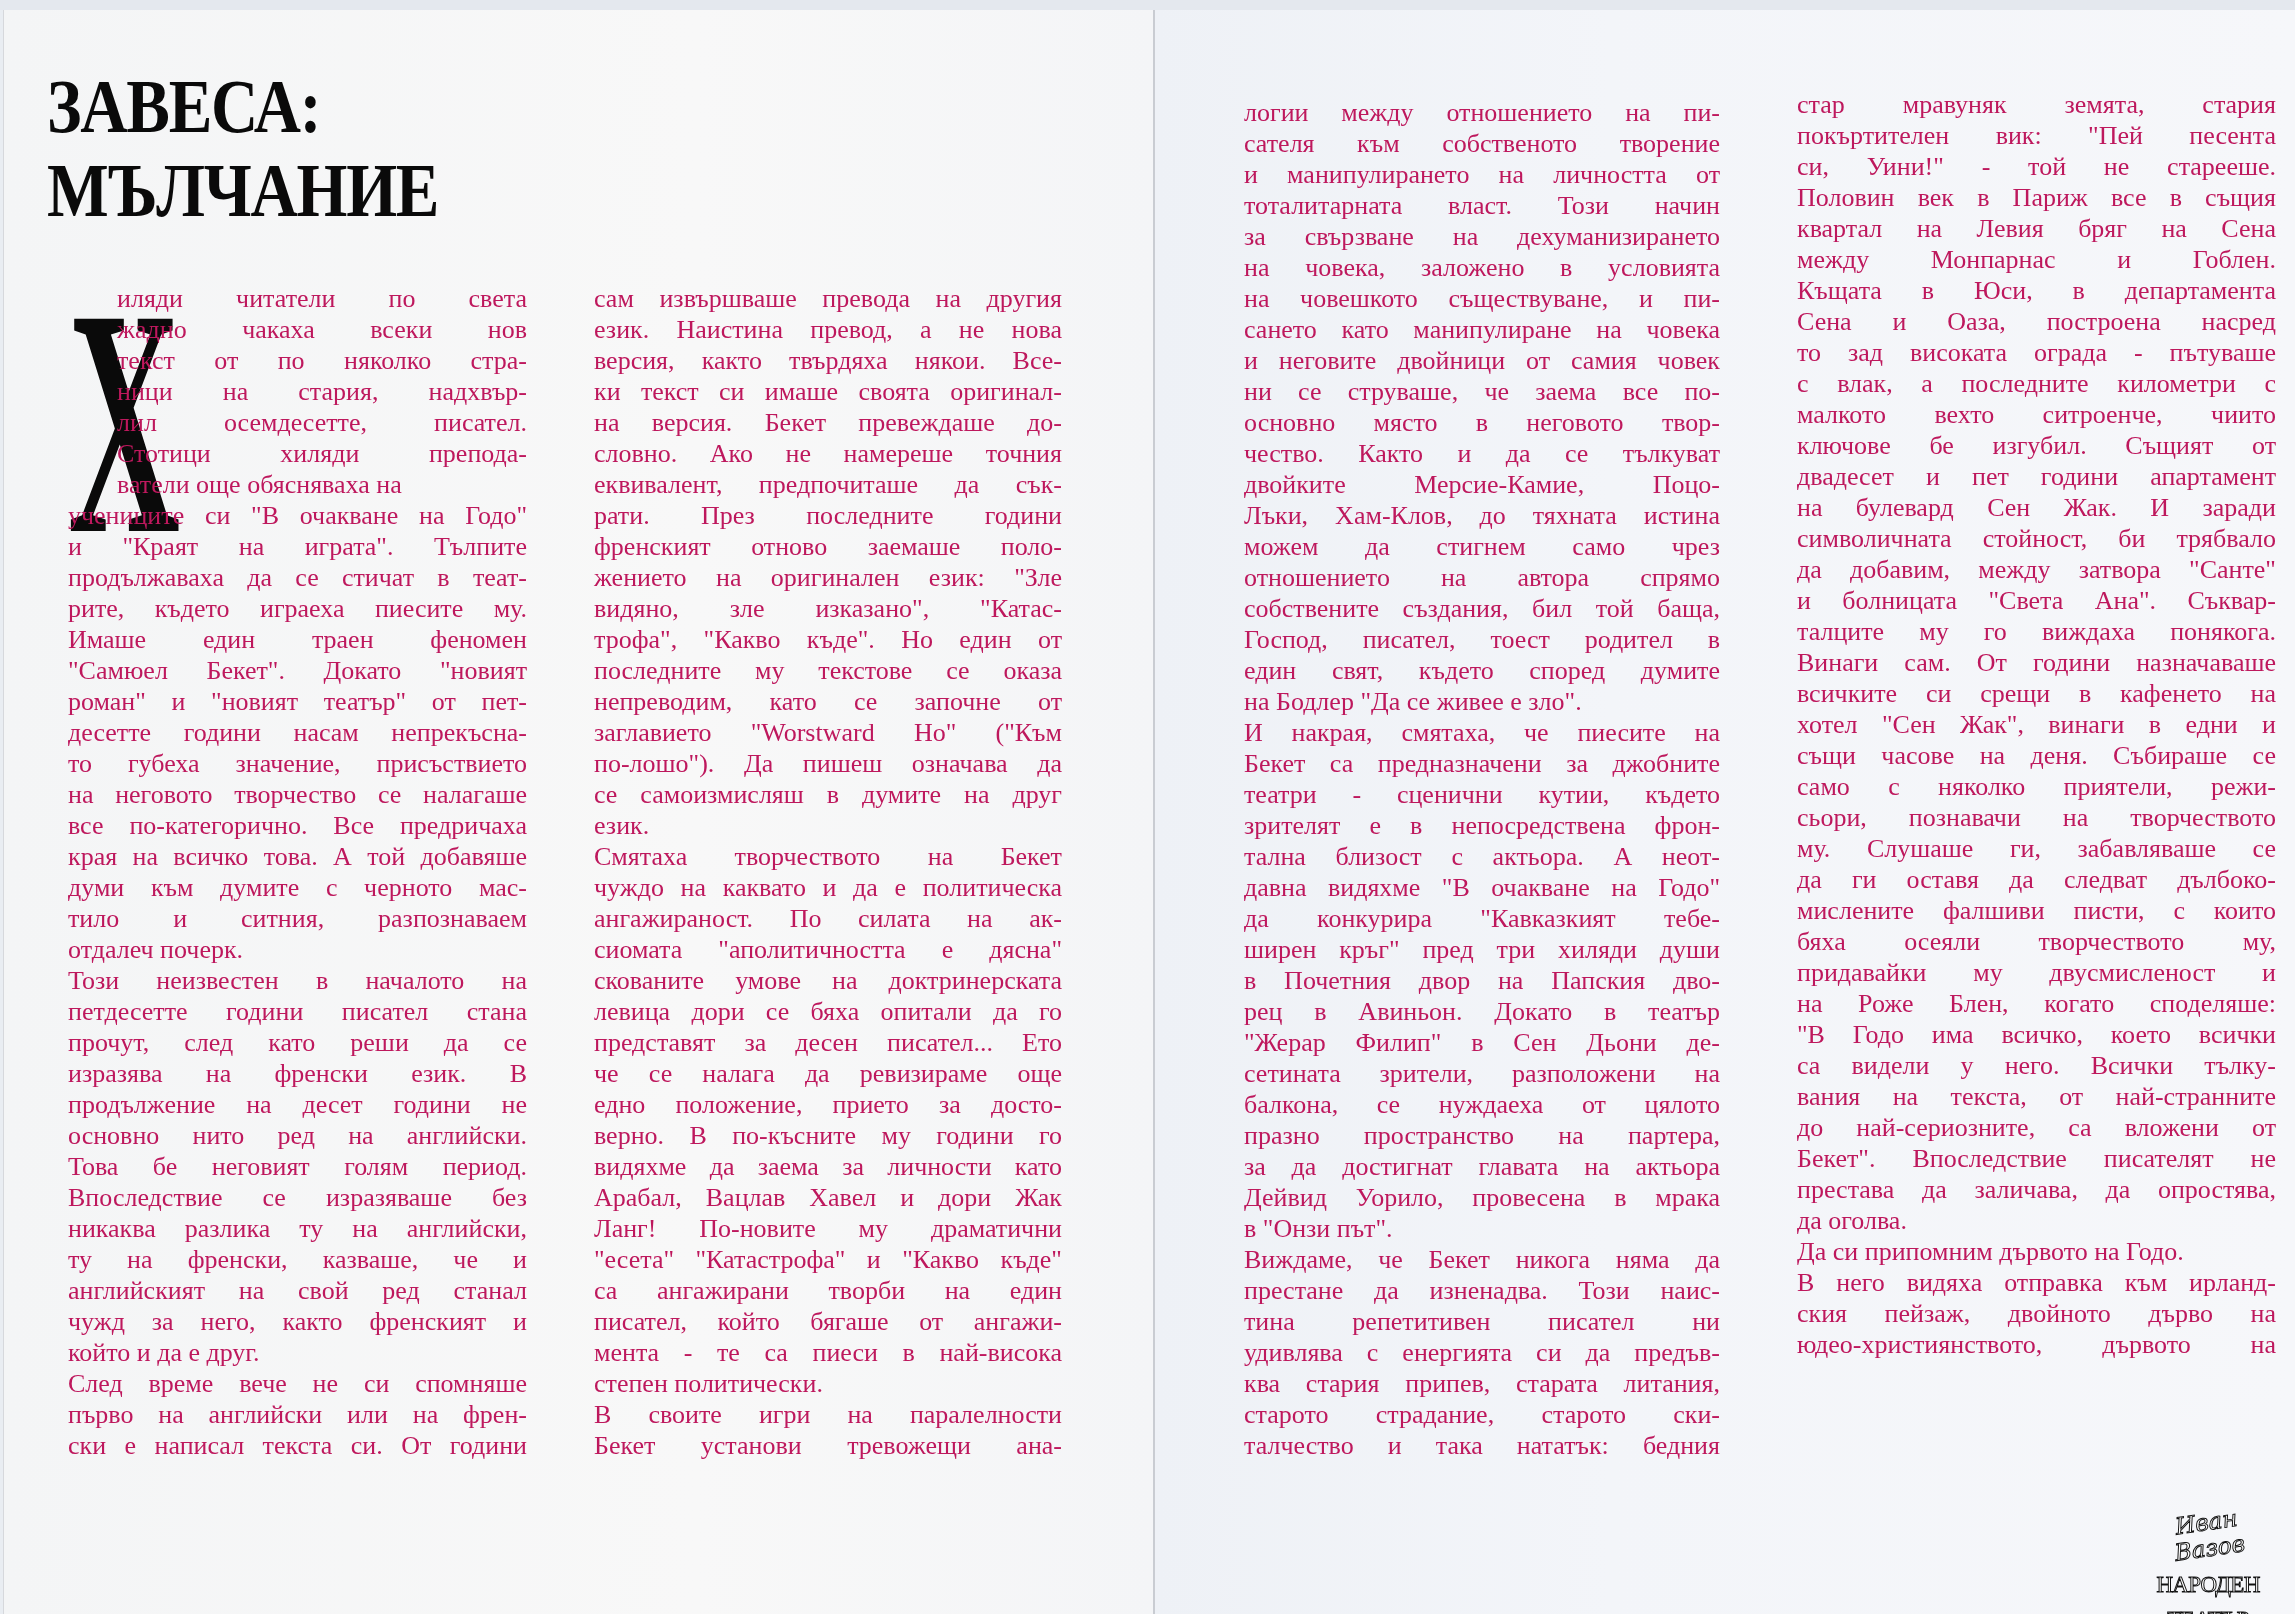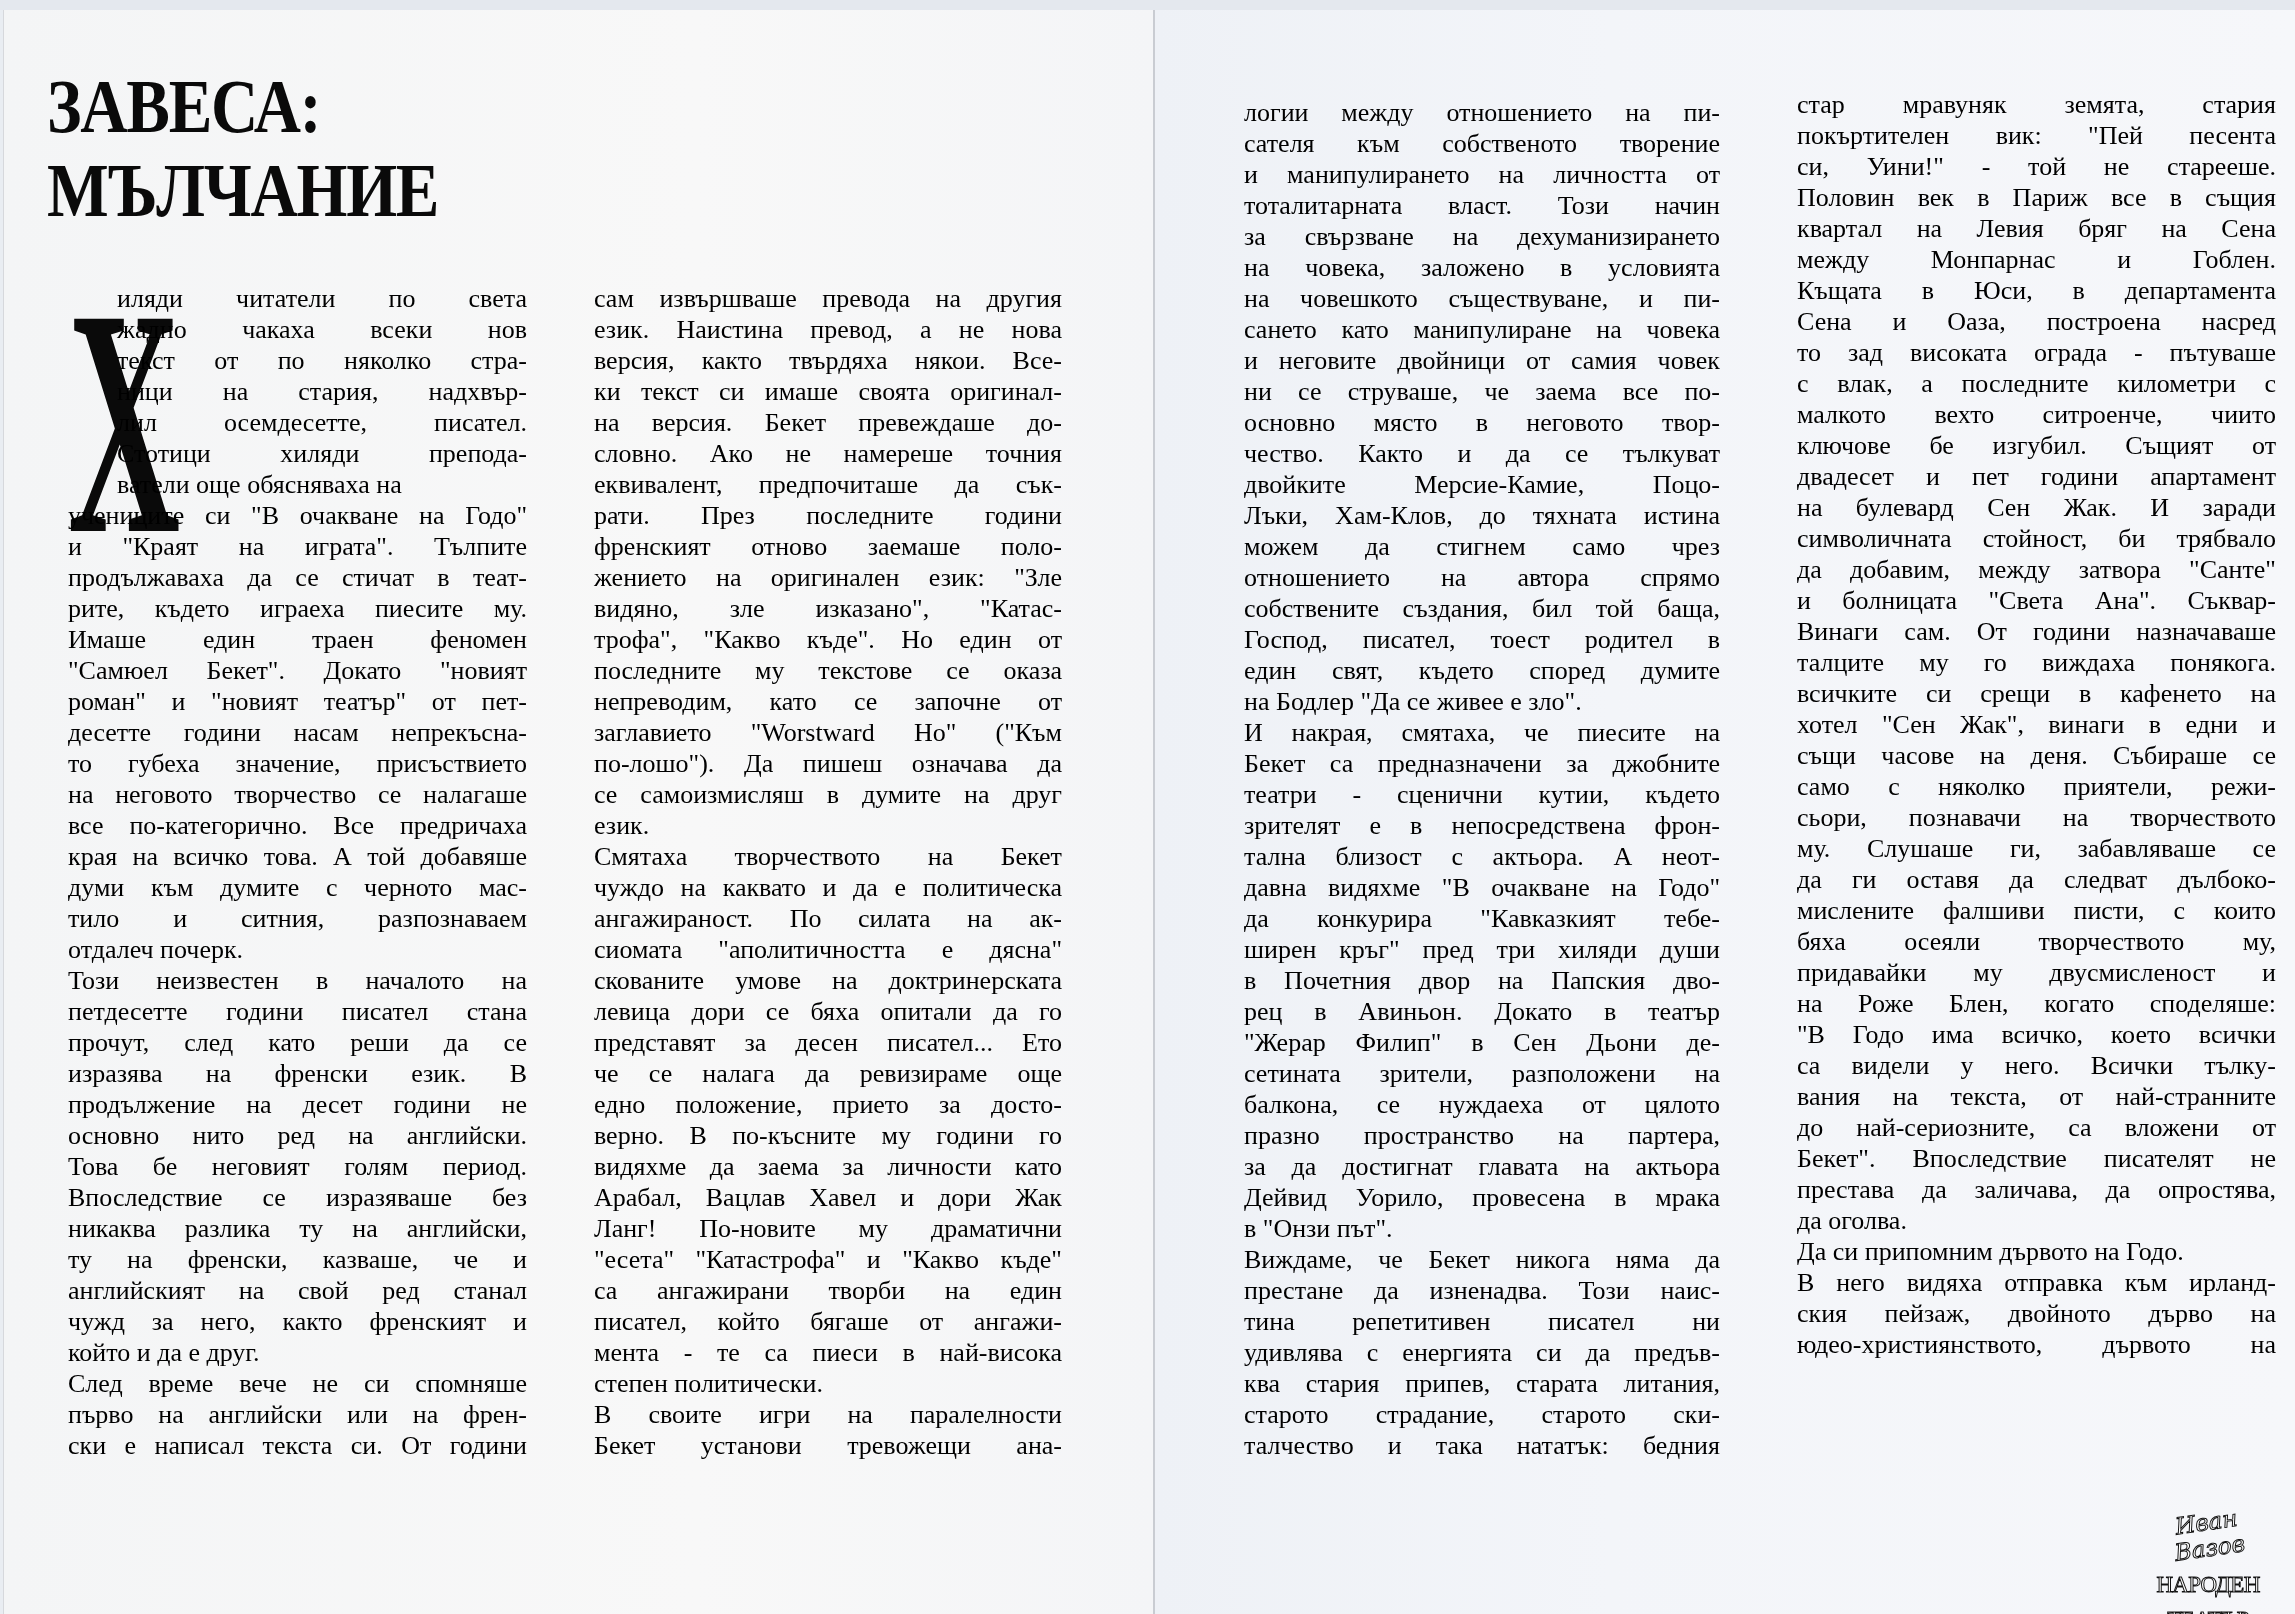--- a/index.html
+++ b/index.html
@@ -4,21 +4,21 @@
   <style>
     * { box-sizing: border-box; margin: 0; padding: 0; }
     html, body { width: 2295px; height: 1614px; overflow: hidden; background: #e9edf2; }
     body { position: relative; font-family: "Liberation Serif", "DejaVu Serif", serif; color: #111; }
     .scan-edge { position: absolute; left: 0; top: 0; width: 2295px; height: 9.5px; background: #e4e8ee; }
     .page { position: absolute; top: 9.5px; height: 1605px; background: #f7f8fa; }
     .page-left { left: 2.7px; width: 1152px; background: linear-gradient(90deg, #f4f5f6 0%, #f8f8f8 60%, #f4f5f7 100%); border-left: 1.4px solid #d6d8dc; }
     .page-right { left: 1154px; width: 1141px; background: linear-gradient(90deg, #eef1f6 0%, #f3f5f9 40%, #f6f7fa 100%); }
     .gutter { position: absolute; left: 1153px; top: 9.5px; width: 2px; height: 1605px; background: #c9ccd2; }
     .title { position: absolute; left: 47px; top: 64px; font-family: "Liberation Serif", serif; font-weight: bold; font-size: 76px; line-height: 84px; letter-spacing: -1.4px; transform: scaleX(0.86); transform-origin: left top; color: #0a0a0a; }
-    .col { position: absolute; font-size: 26px; line-height: 31px; color: #000000; }
+    .col { position: absolute; font-size: 26px; line-height: 31px; color: #be185d; }
     .col .ln { display: block; white-space: nowrap; text-align: justify; text-align-last: justify; height: 31px; overflow: visible; }
     .col .ln.last { text-align-last: left; }
     .col1 { left: 68px; top: 283px; width: 459px; }
     .col2 { left: 594px; top: 283px; width: 468px; }
     .col3 { left: 1244px; top: 97px; width: 476px; }
     .col4 { left: 1761px; top: 89px; width: 479px; margin-left: 36px; }
     .col .ln-indent { margin-left: 49px; }
     .dropcap { position: absolute; left: 68px; top: 287px; width: 74px; height: 270px; font-family: "Liberation Serif", serif; font-weight: bold; font-size: 324px; line-height: 270px; transform: scaleX(0.48); transform-origin: left top; color: #0a0a0a; }
     .logo { position: absolute; left: 2149px; top: 1509px; width: 118px; height: 101px; text-align: center; }
     .logo .script { display: block; font-family: "DejaVu Serif", serif; font-style: italic; font-size: 23px; color: #fff; -webkit-text-stroke: 1px #111; transform: rotate(-8deg); }
@@ -176,22 +176,22 @@
     <span class="ln">Сена и Оаза, построена насред</span>
     <span class="ln">то зад високата ограда - пътуваше</span>
     <span class="ln">с влак, а последните километри с</span>
     <span class="ln">малкото вехто ситроенче, чиито</span>
     <span class="ln">ключове бе изгубил. Същият от</span>
     <span class="ln">двадесет и пет години апартамент</span>
     <span class="ln">на булевард Сен Жак. И заради</span>
     <span class="ln">символичната стойност, би трябвало</span>
     <span class="ln">да добавим, между затвора "Санте"</span>
     <span class="ln">и болницата "Света Ана". Съквар-</span>
+    <span class="ln">талците му го виждаха понякога.</span>
     <span class="ln">Винаги сам. От години назначаваше</span>
-    <span class="ln">талците му го виждаха понякога.</span>
     <span class="ln">всичките си срещи в кафенето на</span>
     <span class="ln">хотел "Сен Жак", винаги в едни и</span>
     <span class="ln">същи часове на деня. Събираше се</span>
     <span class="ln">само с няколко приятели, режи-</span>
     <span class="ln">сьори, познавачи на творчеството</span>
     <span class="ln">му. Слушаше ги, забавляваше се</span>
     <span class="ln">да ги оставя да следват дълбоко-</span>
     <span class="ln">мислените фалшиви писти, с които</span>
     <span class="ln">бяха осеяли творчеството му,</span>
     <span class="ln">придавайки му двусмисленост и</span>

